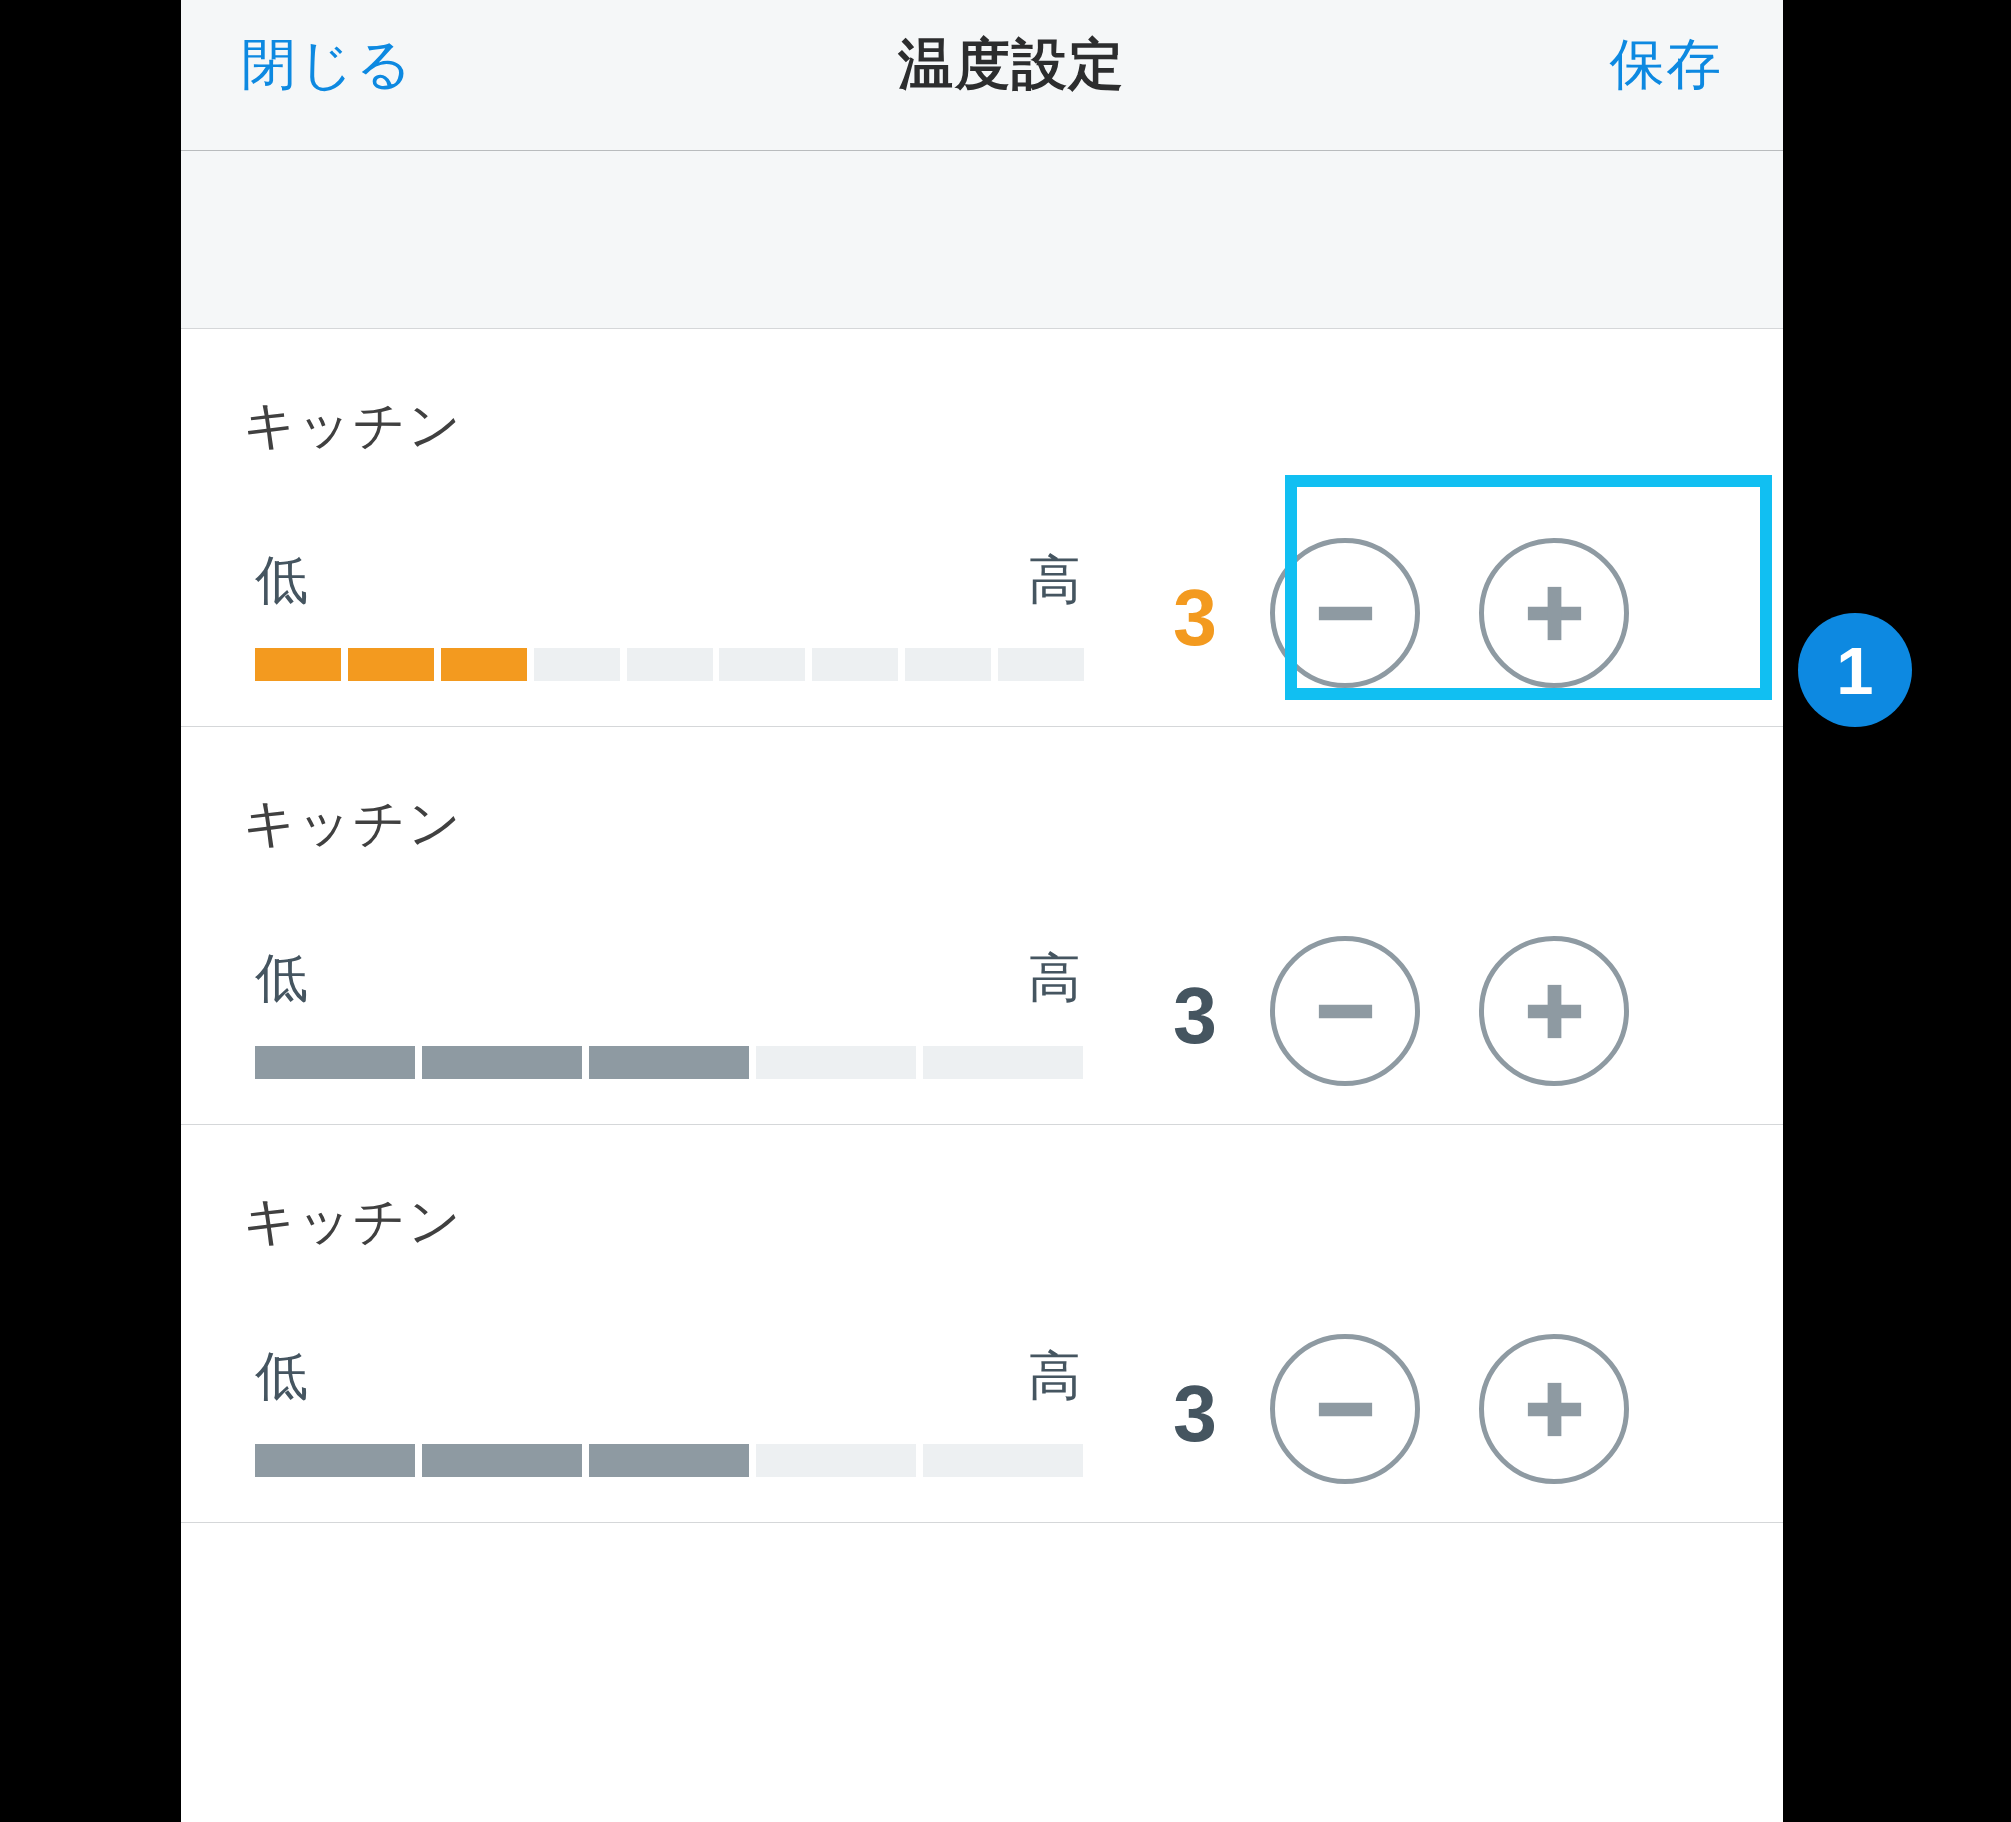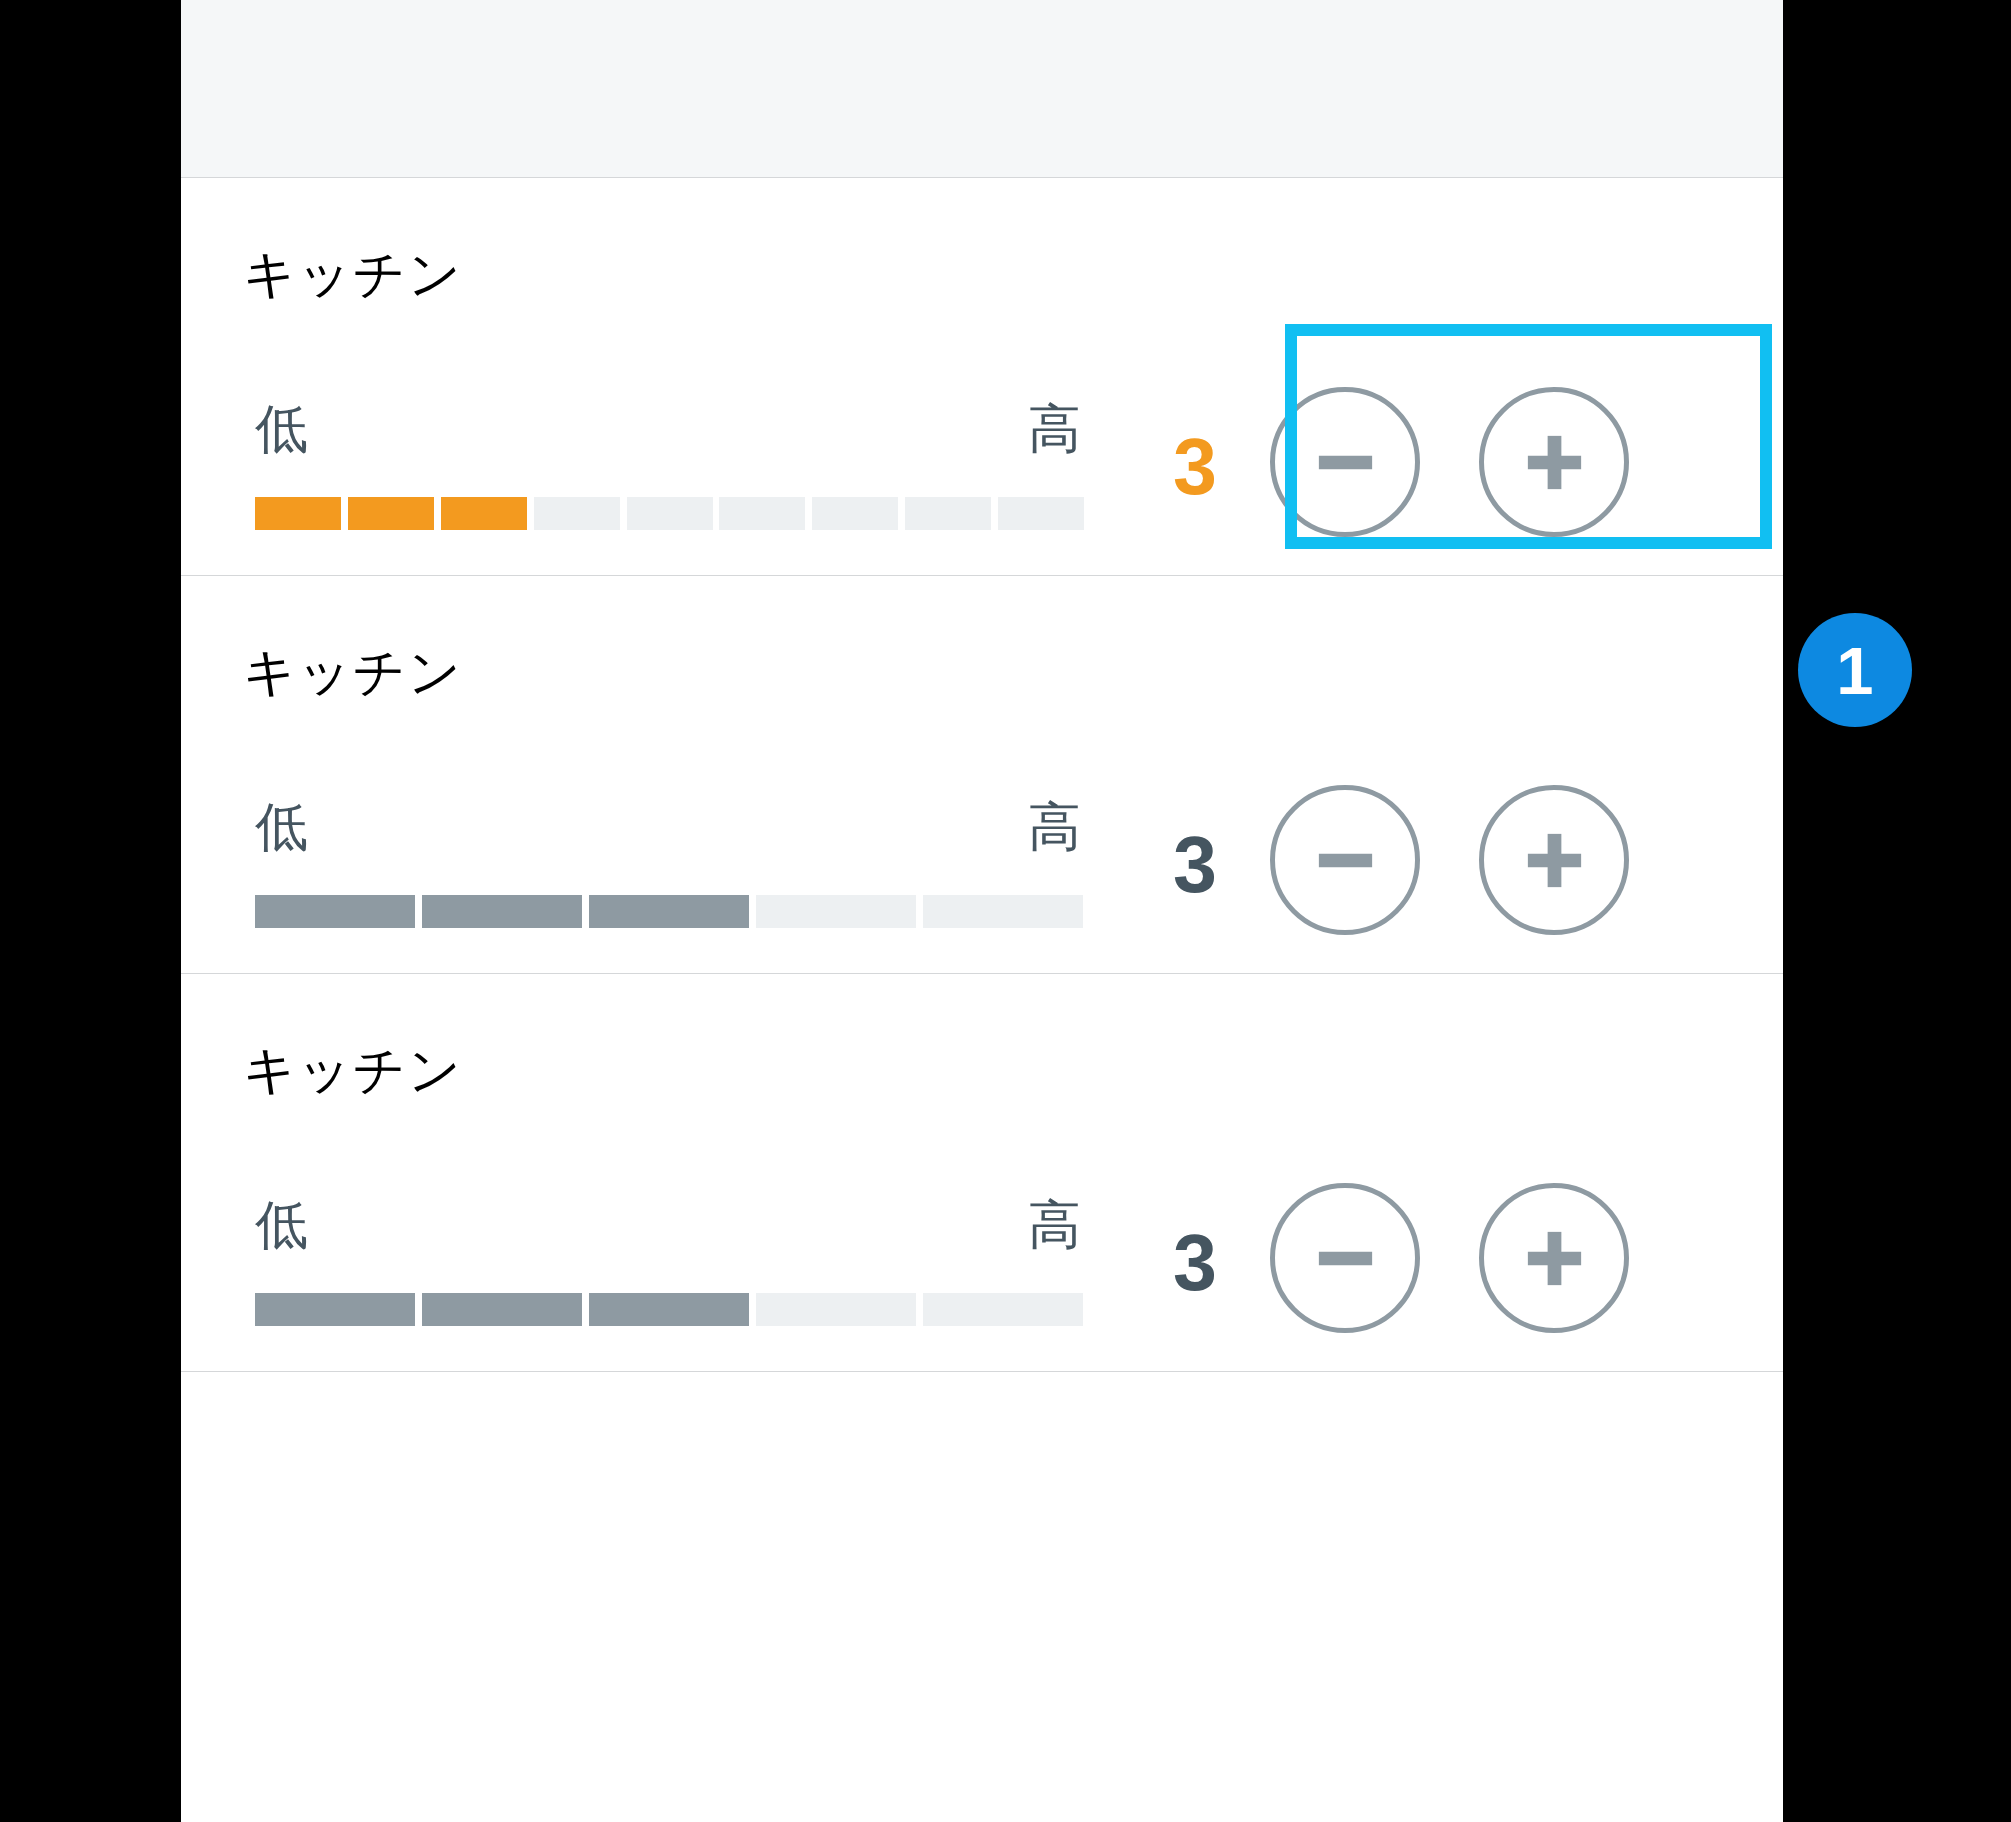--- a/index.html
+++ b/index.html
@@ -57,21 +57,21 @@
   .list { }
   .row {
     border-top: 1.7px solid #d5d7d9;
     border-bottom: 1.7px solid #d5d7d9;
     padding: 62px 0 38px 0;
     position: relative;
   }
   .row + .row { border-top: none; }
   .row-name {
     font-size: 52px;
-    color: #000000;
+    color: #404040;
     font-weight: 400;
     padding-left: 62px;
     margin-bottom: 77px;
     letter-spacing: 1.7px;
   }
 
   .row-body {
     display: flex;
     align-items: center;
     padding-left: 74px;
@@ -153,20 +153,25 @@
     justify-content: center;
     font-family: Arial, sans-serif;
   }
 </style>
 </head>
 <body>
 
 <div class="stage">
   <div class="phone">
 
+    <div class="header">
+      <span class="hdr-btn">閉じる</span>
+      <span class="hdr-title">温度設定</span>
+      <span class="hdr-btn">保存</span>
+    </div>
     <div class="subheader"></div>
 
     <div class="list">
 
       <div class="row">
         <div class="row-name">キッチン</div>
         <div class="row-body">
           <div class="gauge-block">
             <div class="gauge-labels">
               <span>低</span>

